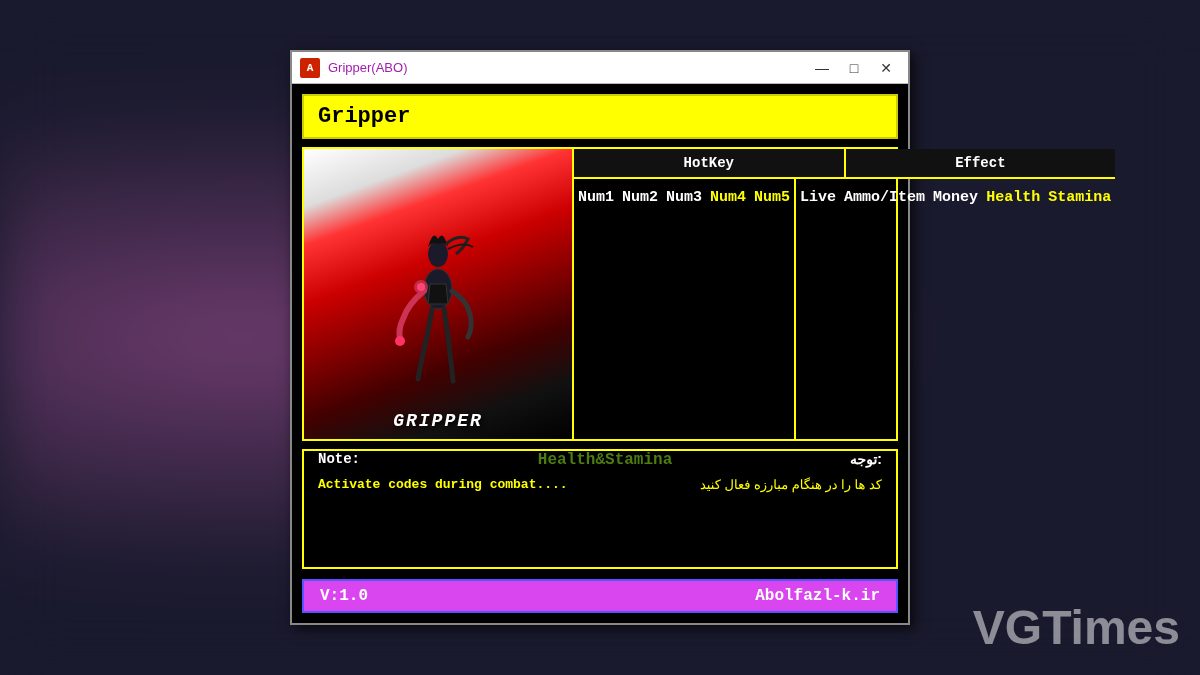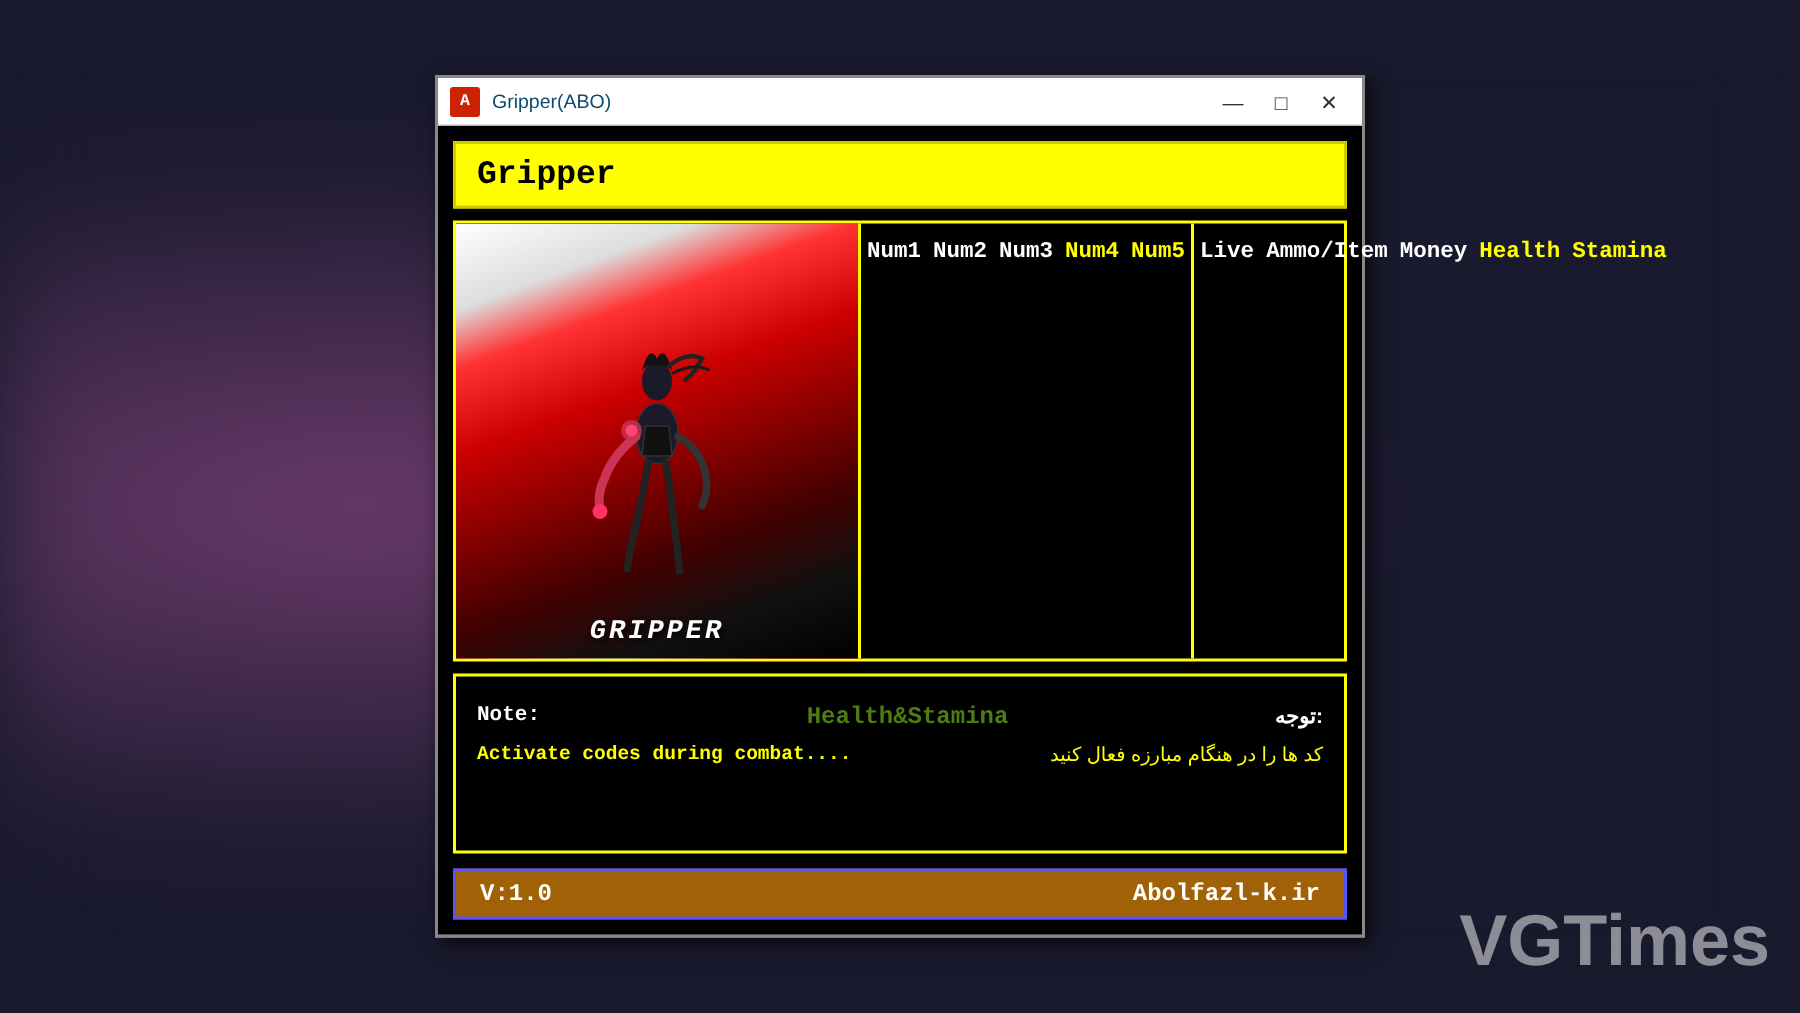--- a/index.html
+++ b/index.html
@@ -53,21 +53,21 @@
       justify-content: center;
       font-size: 11px;
       color: white;
       font-weight: bold;
       flex-shrink: 0;
     }
 
     .titlebar-title {
       flex: 1;
       font-size: 13px;
-      color: #0c4a6e;
+      color: #a21caf;
       font-family: 'Segoe UI', Arial, sans-serif;
     }
 
     .titlebar-controls {
       display: flex;
       gap: 4px;
       align-items: center;
     }
 
     .titlebar-btn {
@@ -204,21 +204,21 @@
       font-family: 'Courier New', monospace;
       padding: 2px 0;
     }
 
     .hotkey-white { color: white; }
     .hotkey-yellow { color: #ffff00; }
 
     
     .note-area {
       border: 2px solid #ffff00;
-      padding: 18px 14px;
+      padding: 0 14px;
       min-height: 120px;
       position: relative;
     }
 
     .note-header-row {
       display: flex;
       justify-content: space-between;
       align-items: flex-start;
       margin-bottom: 6px;
     }
@@ -265,21 +265,21 @@
       color: #ffff00;
       font-size: 13px;
       font-weight: normal;
       font-family: Arial, sans-serif;
       direction: rtl;
     }
 
     
     .version-bar {
       border: 2px solid #5555ff;
-      background: #a16207;
+      background: #d946ef;
       display: flex;
       justify-content: space-between;
       align-items: center;
       padding: 6px 16px;
       margin-top: 2px;
     }
 
     .version-text {
       color: white;
       font-size: 16px;
@@ -351,20 +351,24 @@
 
           <circle cx="43" cy="68" r="7" fill="#cc3355" opacity="0.8"></circle>
           <circle cx="43" cy="68" r="4" fill="#ff4477"></circle>
 
           <path d="M52,65 L68,65 L70,85 L50,85Z" fill="#111" stroke="#333" stroke-width="1"></path>
         </svg>
         <span class="logo-text">GRIPPER</span>
       </div>
 
       <div class="hotkey-area">
+        <div class="hotkey-header">
+          <div class="hotkey-col-header">HotKey</div>
+          <div class="hotkey-col-header">Effect</div>
+        </div>
         <div class="hotkey-rows">
           <div class="hotkey-col">
             <div class="hotkey-item hotkey-white">Num1</div>
             <div class="hotkey-item hotkey-white">Num2</div>
             <div class="hotkey-item hotkey-white">Num3</div>
             <div class="hotkey-item hotkey-yellow">Num4</div>
             <div class="hotkey-item hotkey-yellow">Num5</div>
           </div>
           <div class="hotkey-col">
             <div class="hotkey-item hotkey-white">Live</div>

